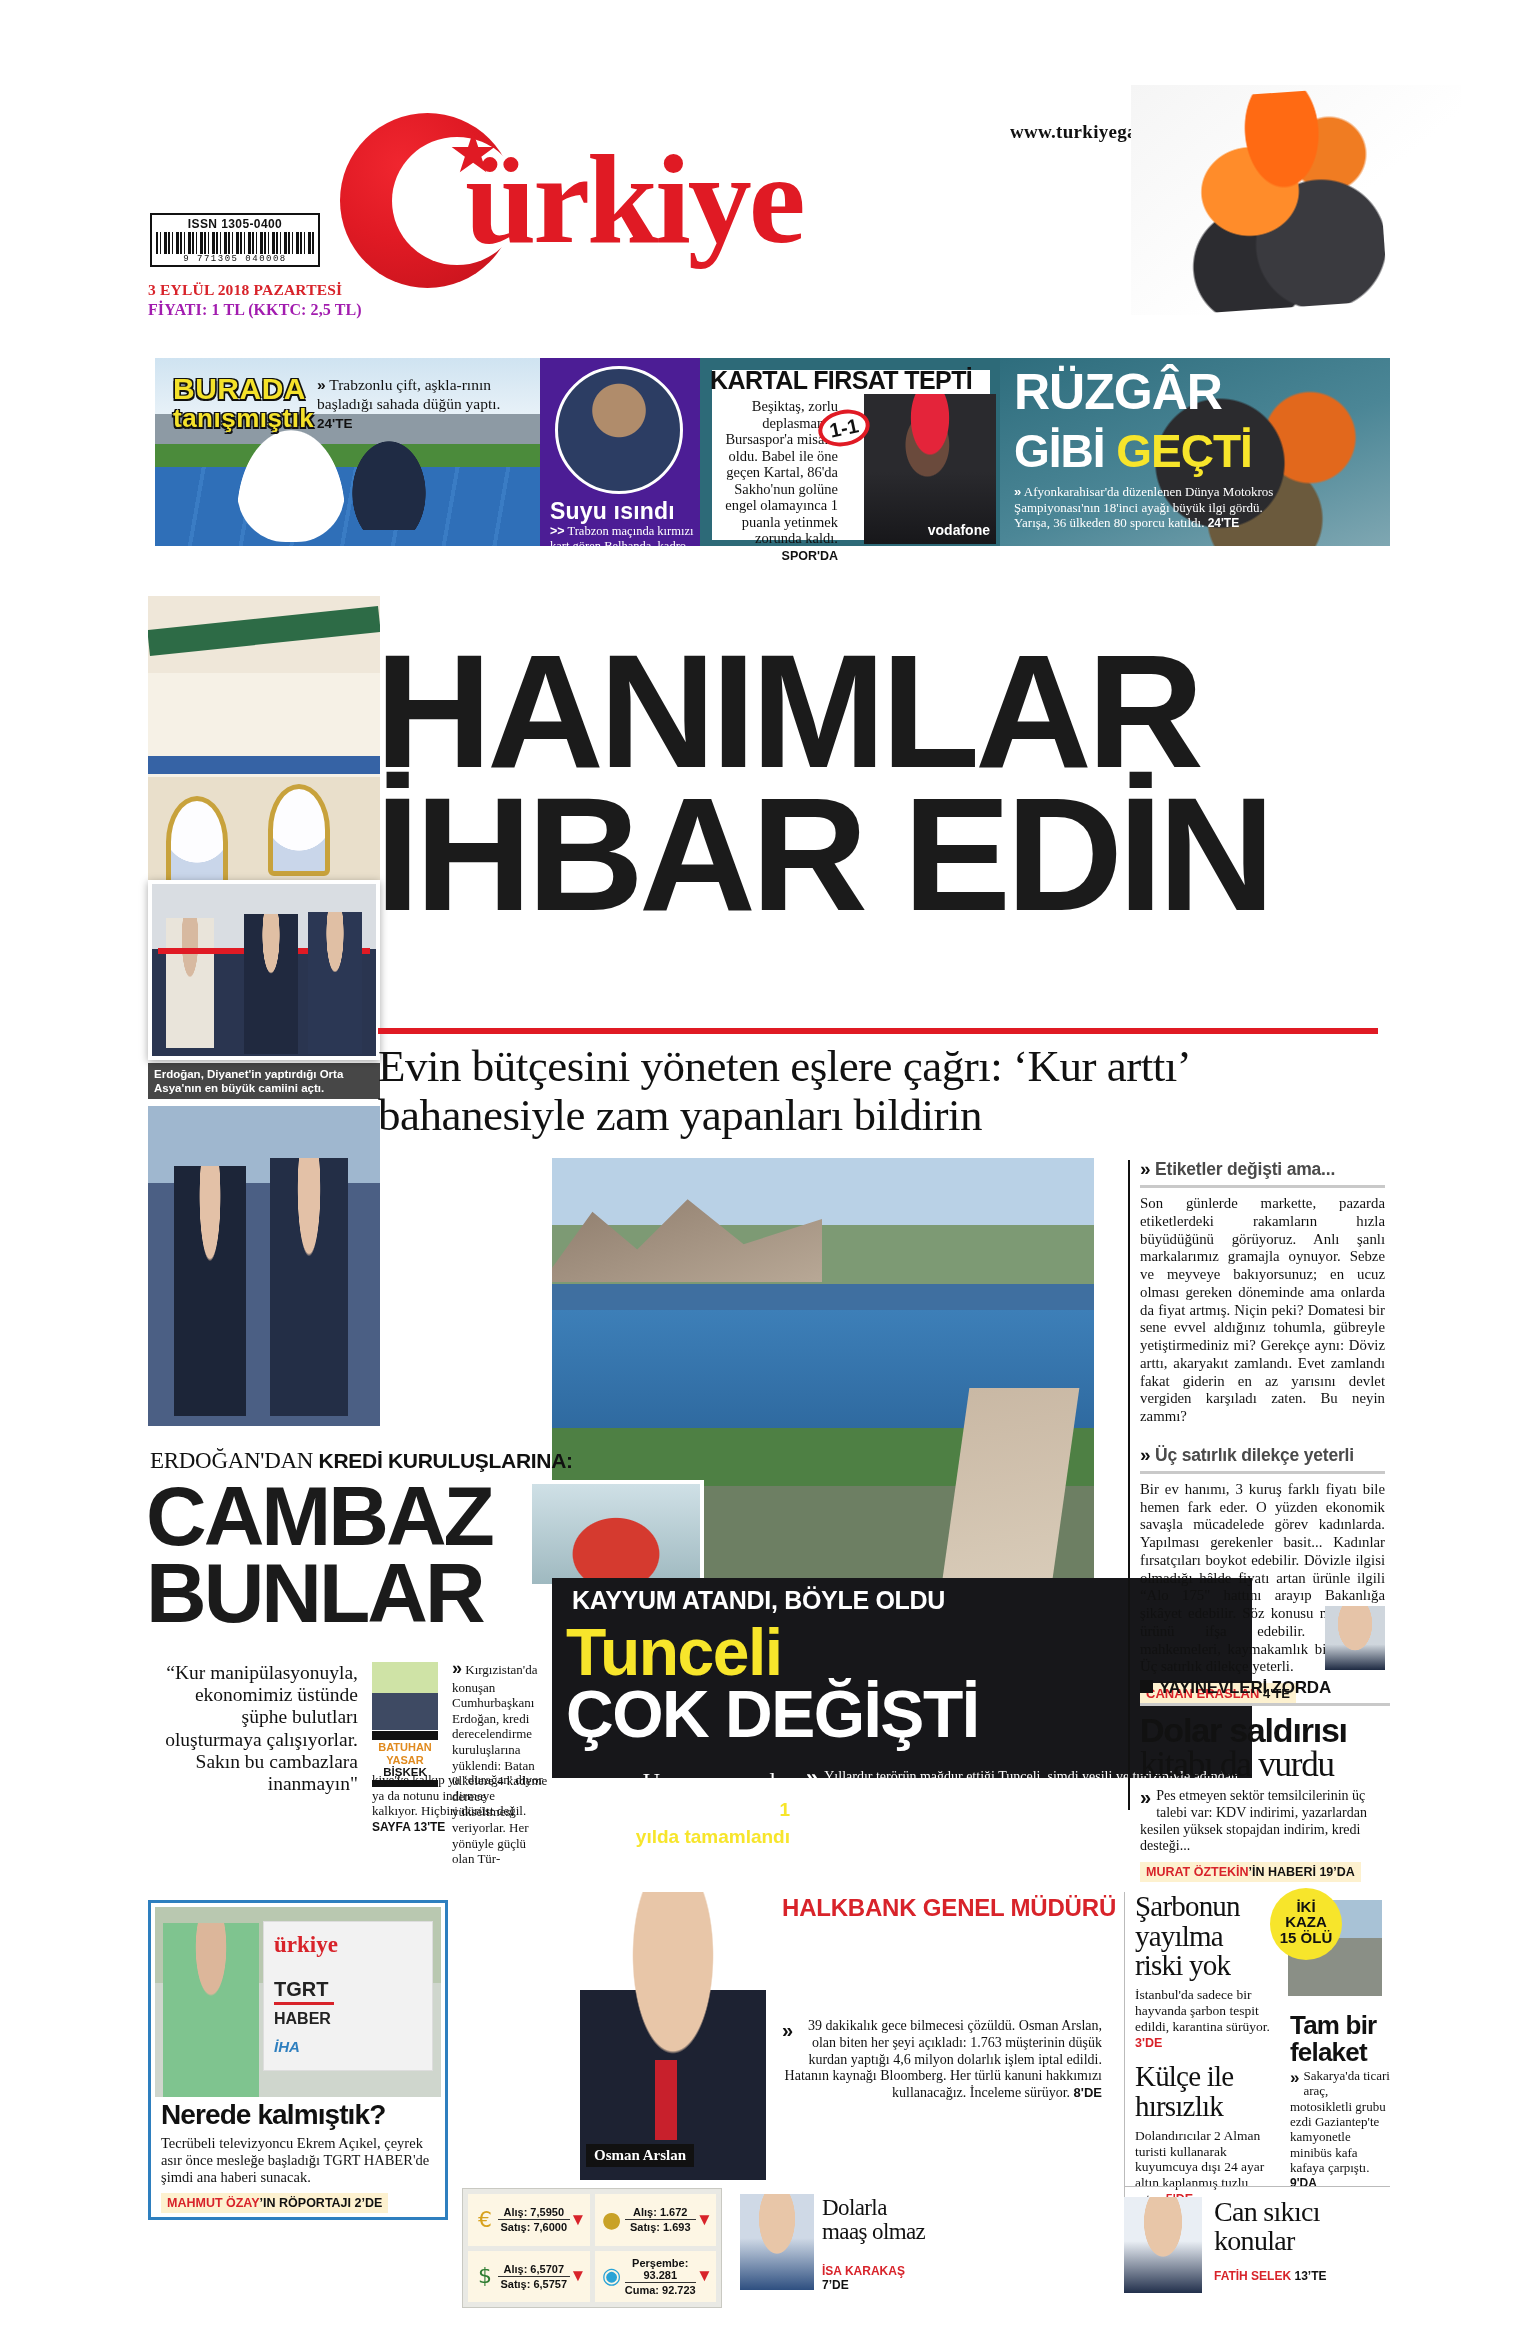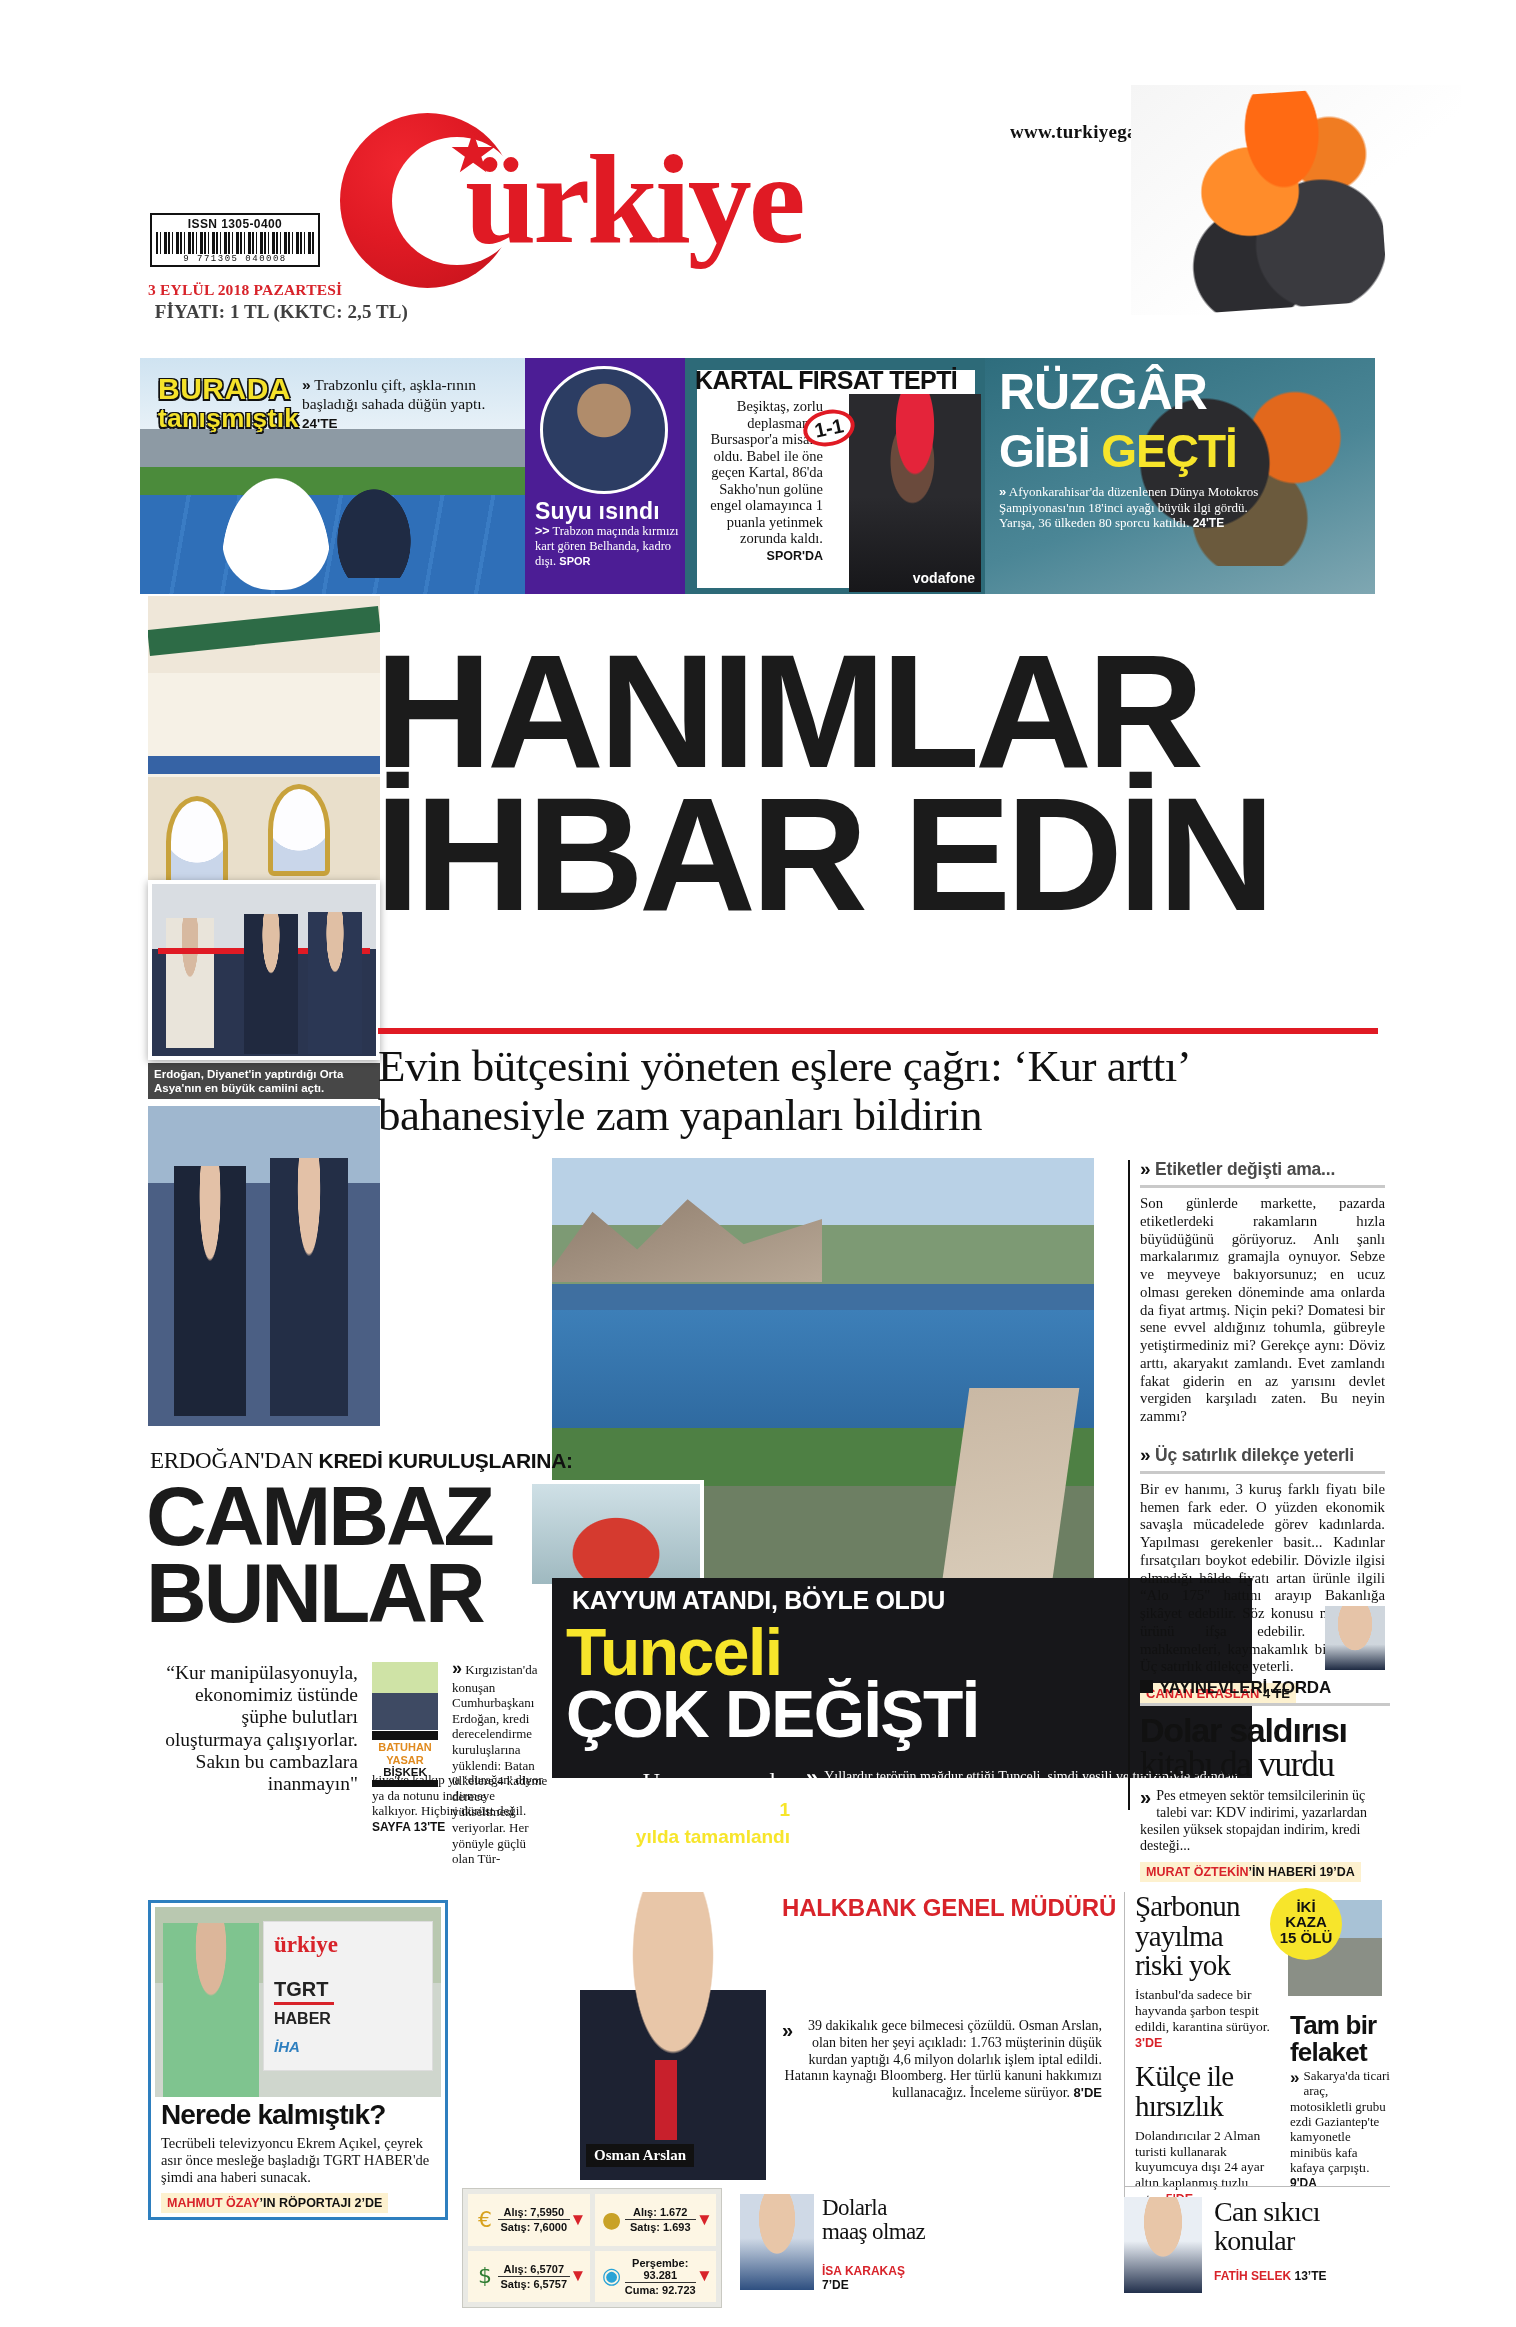--- a/index.html
+++ b/index.html
@@ -24,22 +24,22 @@
      background: repeating-linear-gradient(to right,#111 0 2px,#fff 2px 4px,#111 4px 5px,#fff 5px 8px,#111 8px 11px,#fff 11px 12px);
   }
   .barcode-digits { font-family:"Liberation Mono", monospace; font-size:9px; letter-spacing:1.5px; color:#111; }
   .date-line {
     position: absolute; left: 148px; top: 196px; width: 240px;
     font-family: "Liberation Serif", serif; font-weight: 700; font-size: 15.5px;
     color: #d8232a; letter-spacing: .2px; white-space: nowrap;
   }
   .price-line {
     position: absolute; left: 148px; top: 216px; width: 260px;
-    font-family: "Liberation Serif", serif; font-weight: 700; font-size: 19px;
-    color: #404040; letter-spacing: .1px; white-space: nowrap; text-align: right;
+    font-family: "Liberation Serif", serif; font-weight: 700; font-size: 16px;
+    color: #a21caf; letter-spacing: .1px; white-space: nowrap;
   }
   .logo-wrap { position:absolute; left: 330px; top: 10px; width: 760px; height: 210px; }
   .crescent {
     position:absolute; left: 10px; top: 18px; width: 175px; height: 175px;
     border-radius: 50%;
     background: radial-gradient(circle at 35% 30%, #f0262f 0%, #e01a24 45%, #c1121b 100%);
   }
   .crescent::after{
     content:""; position:absolute; left: 52px; top: 24px; width: 130px; height: 128px;
     border-radius:50%; background:#ffffff;
@@ -69,21 +69,21 @@
     position:absolute; right: 80px; top: 8px; width: 210px; height: 215px;
     background:
       radial-gradient(ellipse at 55% 18%, #ff6a13 0 22%, transparent 23%),
       radial-gradient(ellipse at 38% 45%, #ff8c2a 0 26%, transparent 27%),
       radial-gradient(circle at 70% 72%, #3a3a3f 0 30%, transparent 31%),
       radial-gradient(circle at 36% 80%, #2c2c30 0 26%, transparent 27%);
     transform: rotate(-4deg);
   }
 
   
-  .banner { position:absolute; left:140px; top:358px; width: 1235px; height: 236px; display:flex; }
+  .banner { position:absolute; left:155px; top:358px; width: 1235px; height: 188px; display:flex; }
   .b-wedding{ position:relative; width: 385px; height:100%; overflow:hidden;
     background: linear-gradient(180deg,#c8dcea 0 32%, #3f7d3b 32% 45%, #2e6fc0 45% 100%); }
   .b-wedding .sky{ position:absolute; inset:0 0 68% 0; background: linear-gradient(#cfe3f1,#e9f2f8); }
   .b-wedding .stand{ position:absolute; left:0; right:0; top:30%; height:16%; background:#8d9aa4; }
   .b-wedding .grass{ position:absolute; left:0; right:0; top:46%; height:12%; background:#4b8b3b; }
   .b-wedding .track{ position:absolute; left:0; right:0; top:58%; bottom:0;
       background: repeating-linear-gradient(100deg,#2f6fb8 0 46px,#3a7cc4 46px 50px); }
   .b-wedding .bride{ position:absolute; left:82px; bottom:4px; width:108px; height:112px;
       background: radial-gradient(ellipse at 50% 75%, #fff 0 70%, transparent 71%); border-radius: 50% 50% 45% 45%;}
   .b-wedding .groom{ position:absolute; left:195px; bottom:16px; width:78px; height:92px;

